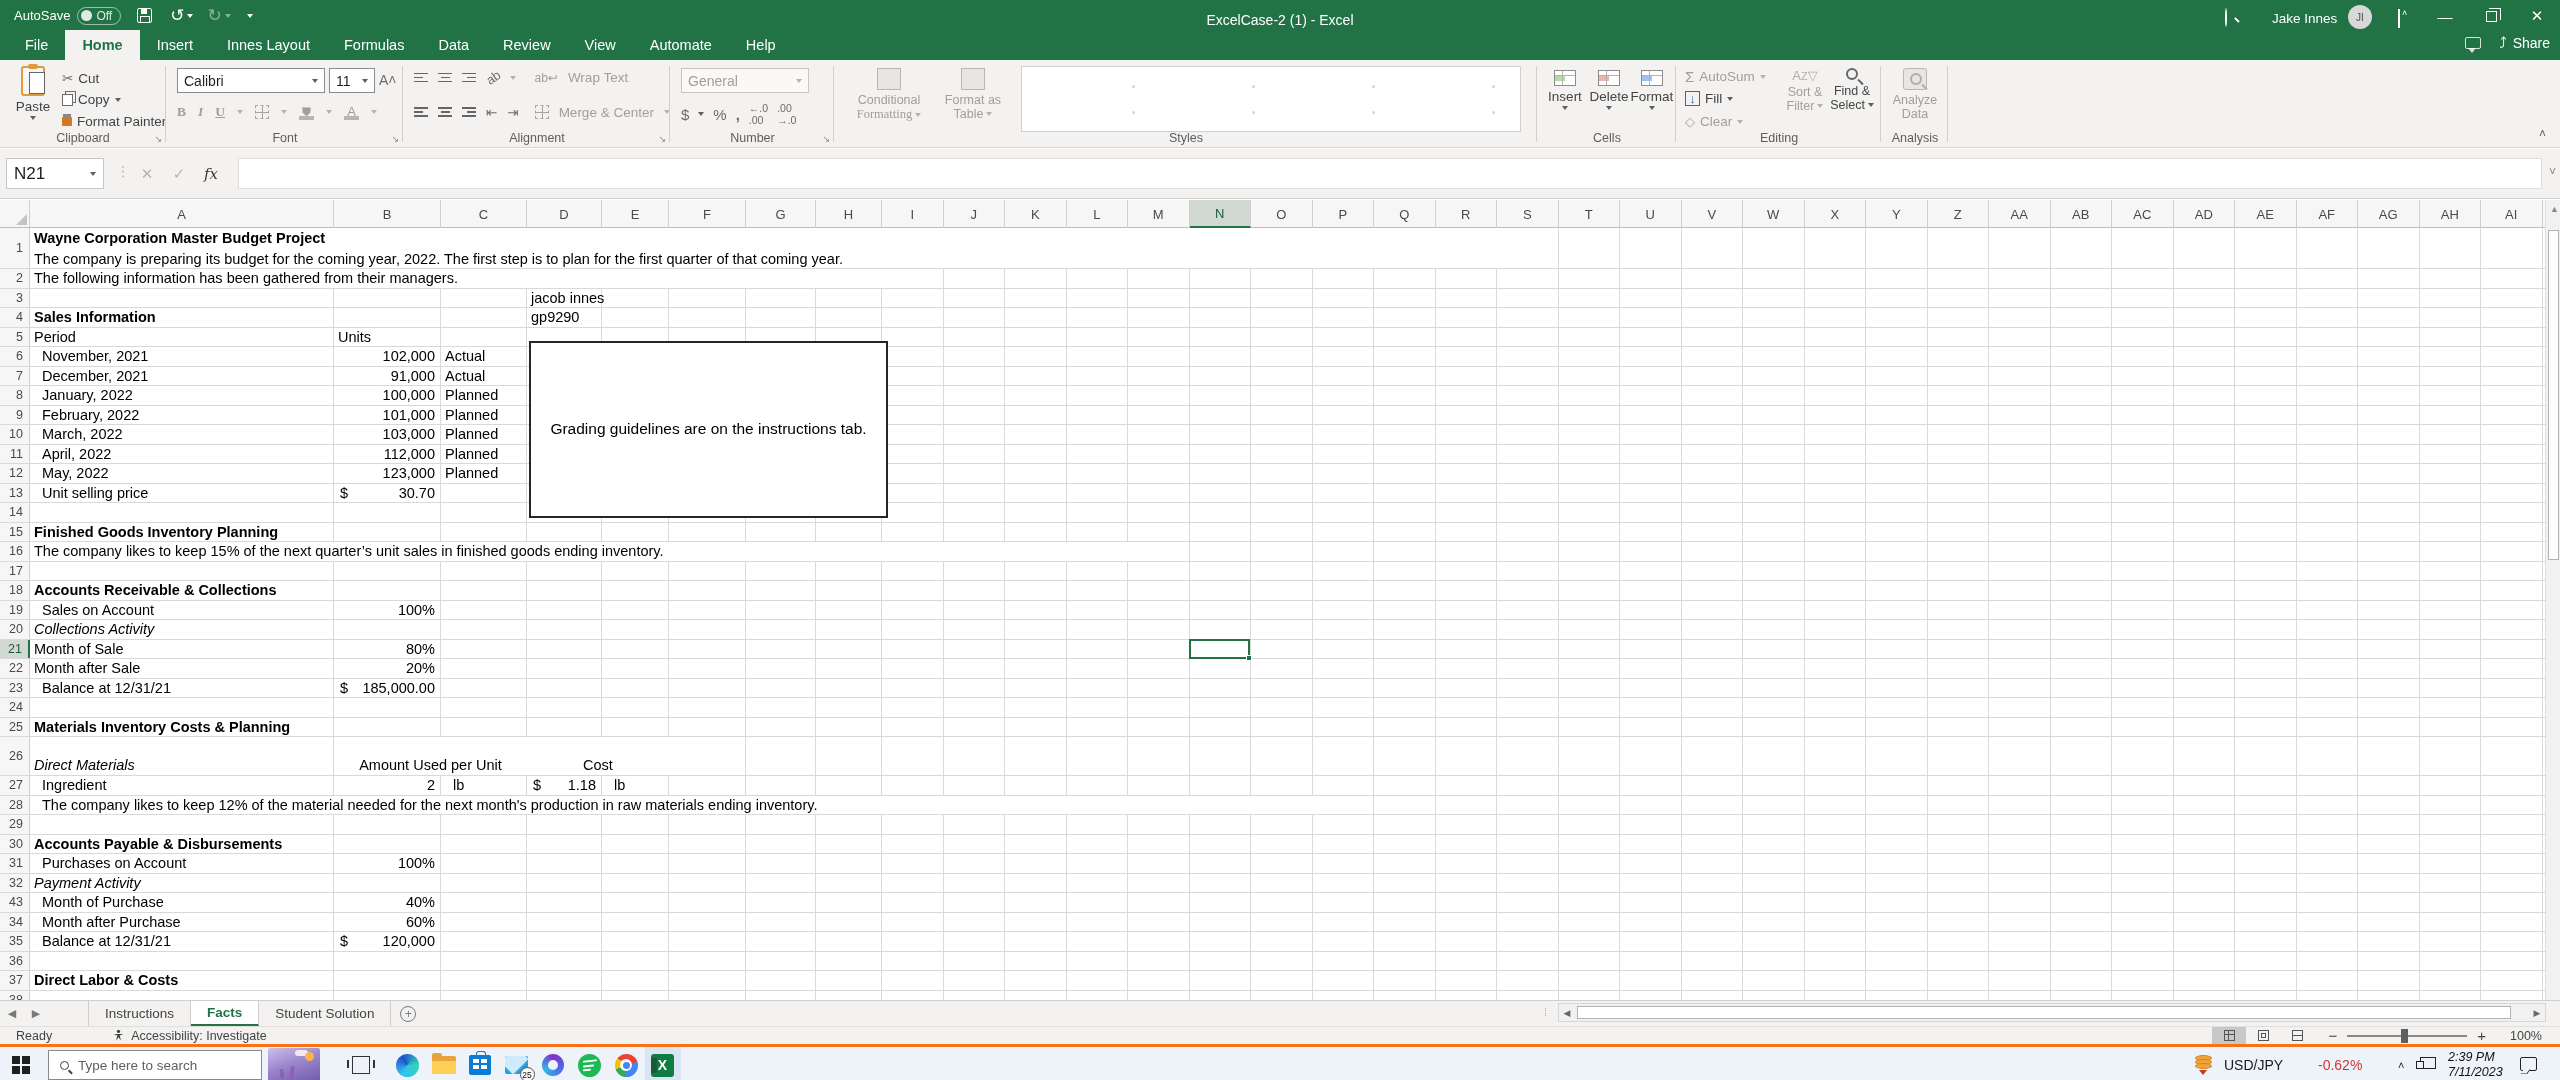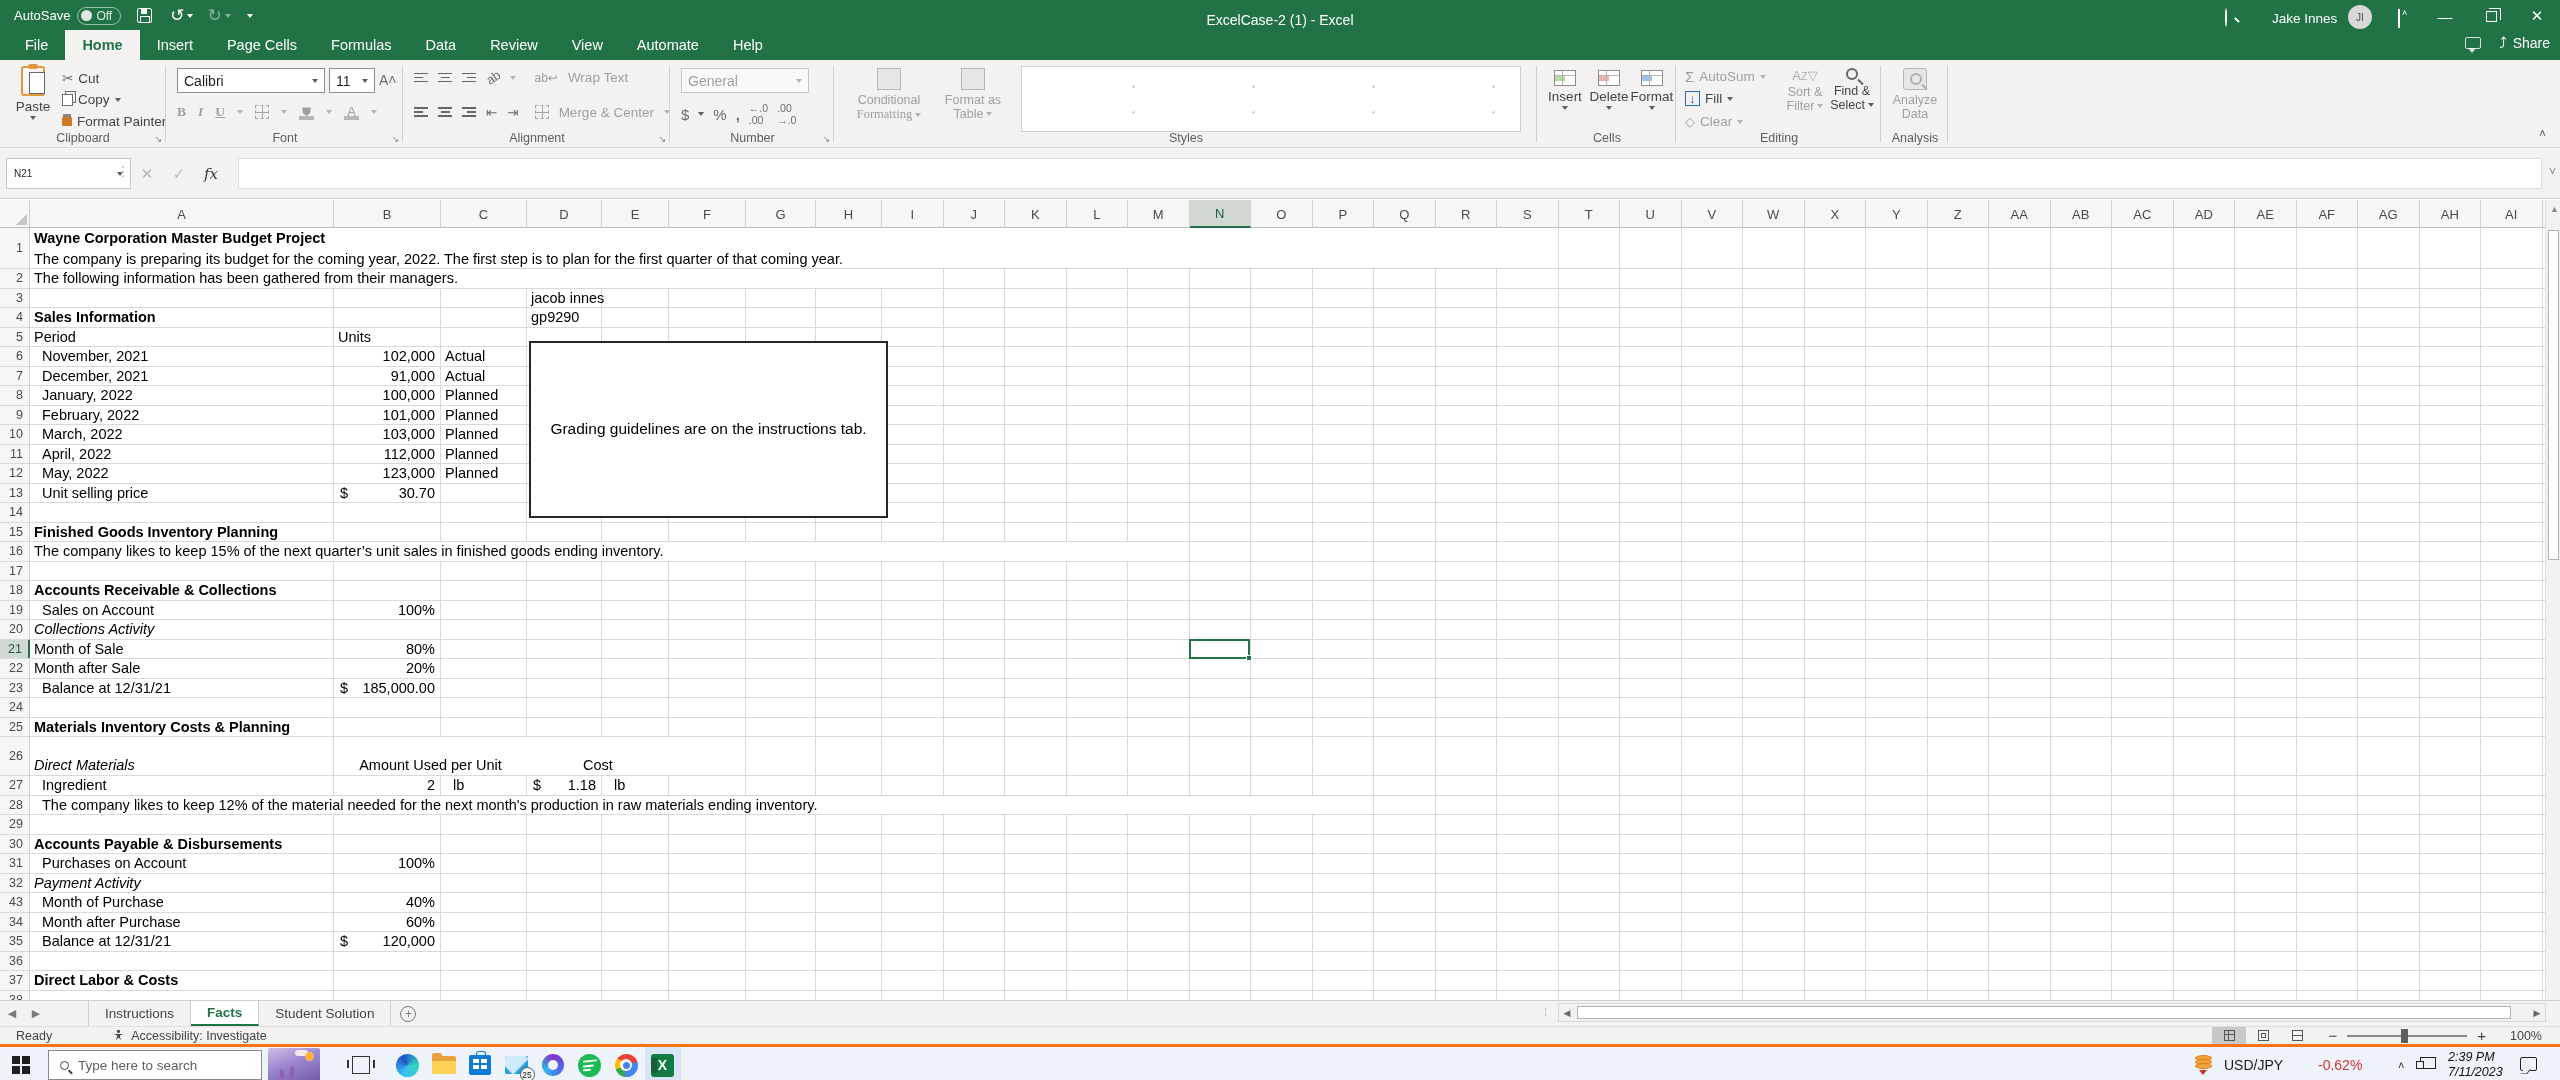--- a/index.html
+++ b/index.html
@@ -73,22 +73,22 @@
   .cellic:after{content:"";position:absolute;left:7px;top:0;bottom:0;width:1px;background:#b5b3b1;}
   .cellic .acc{position:absolute;left:0;top:5px;width:10px;height:5px;background:#9fc3e8;}
   .magdark { width:12px; height:12px; border:2px solid #666; border-radius:50%; position:relative; display:inline-block;}
   .magdark:after { content:""; position:absolute; width:7px; height:2px; background:#666; transform:rotate(45deg); left:9px; top:11px;}
   .magdark.gr { border-color:#b0aeac;} .magdark.gr:after{background:#b0aeac;}
   .fillic { color:#2b6cb8; font-size:13px; border:1.3px solid #2b6cb8; width:15px; height:15px; display:inline-flex; align-items:center; justify-content:center;}
   .collapse-chev { position:absolute; right:14px; bottom:6px; color:#605e5c; font-size:12px;}
 
   
   #formulabar { left:0; top:149px; width:2560px; height:50px; background:#f3f2f1; border-bottom:1px solid #d0cece; }
-  #namebox { position:absolute; left:6px; top:9px; width:125px; height:31px; background:#fff; border:1px solid #c8c6c4;
-    display:flex; align-items:center; justify-content:space-between; padding:0 7px; font-size:10px; color:#1f1f1f;}
+  #namebox { position:absolute; left:6px; top:9px; width:98px; height:31px; background:#fff; border:1px solid #c8c6c4;
+    display:flex; align-items:center; justify-content:space-between; padding:0 7px; font-size:17px; color:#1f1f1f;}
   .fb-btn { position:absolute; top:9px; height:31px; display:flex; align-items:center; justify-content:center; width:30px; font-size:15px;}
   #fx-label { font-family:"DejaVu Serif",serif; font-style:italic; color:#3b3a39; font-size:15px;}
   #formula-input { position:absolute; left:238px; top:9px; right:18px; height:31px; background:#fff; border:1px solid #e0dedc;}
   .fb-dots { position:absolute; left:116px; top:14px; color:#b5b3b1; font-size:14px; letter-spacing:1px;}
   #fb-chev { position:absolute; right:4px; top:16px; color:#8a8886; font-size:12px;}
 
   
   #colheaders { left:0; top:200px; width:2545px; height:28px; display:flex; background:#f6f6f6; border-bottom:1px solid #bdbdbd;}
   .colh { border-right:1px solid #cfcfcf; display:flex; align-items:center; justify-content:center;
     font-size:13px; color:#4a4a4a; height:28px; }
@@ -234,21 +234,21 @@
     <div class="abs" style="top:10px; left:2398px;"><span class="ribbondisp"></span></div>
     <div class="abs win-btn" style="left:2422px;">—</div>
     <div class="abs win-btn" style="left:2468px;">
         <span class="restore-g"></span>
       </div>
     <div class="abs win-btn" style="left:2514px;">✕</div>
     <div id="ribbon-tabs" class="abs">
         <div class="rtab">File</div>
         <div class="rtab active">Home</div>
         <div class="rtab">Insert</div>
-        <div class="rtab">Page Cells</div>
+        <div class="rtab">Innes Layout</div>
         <div class="rtab">Formulas</div>
         <div class="rtab">Data</div>
         <div class="rtab">Review</div>
         <div class="rtab">View</div>
         <div class="rtab">Automate</div>
         <div class="rtab">Help</div>
       </div>
     <div id="share-cluster" class="abs">
       <span class="comment-ic"></span>
       <span style="display:flex;align-items:center;gap:6px;">

